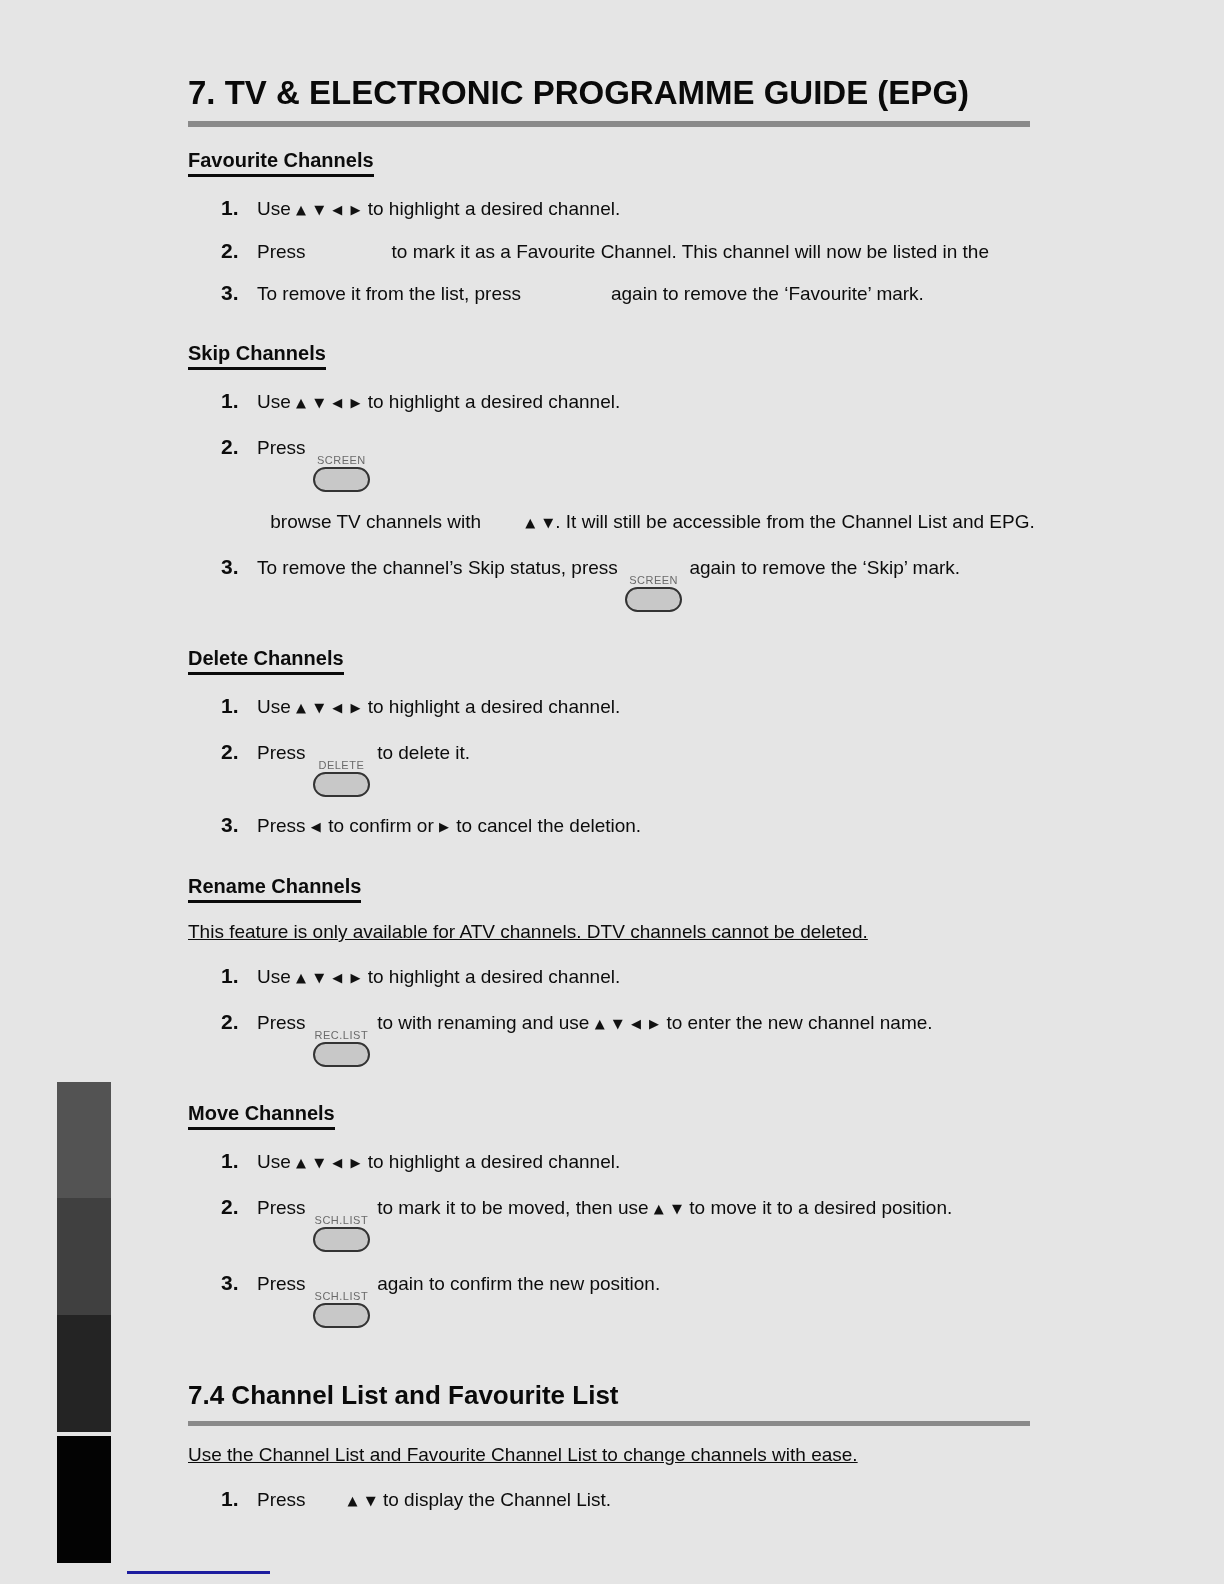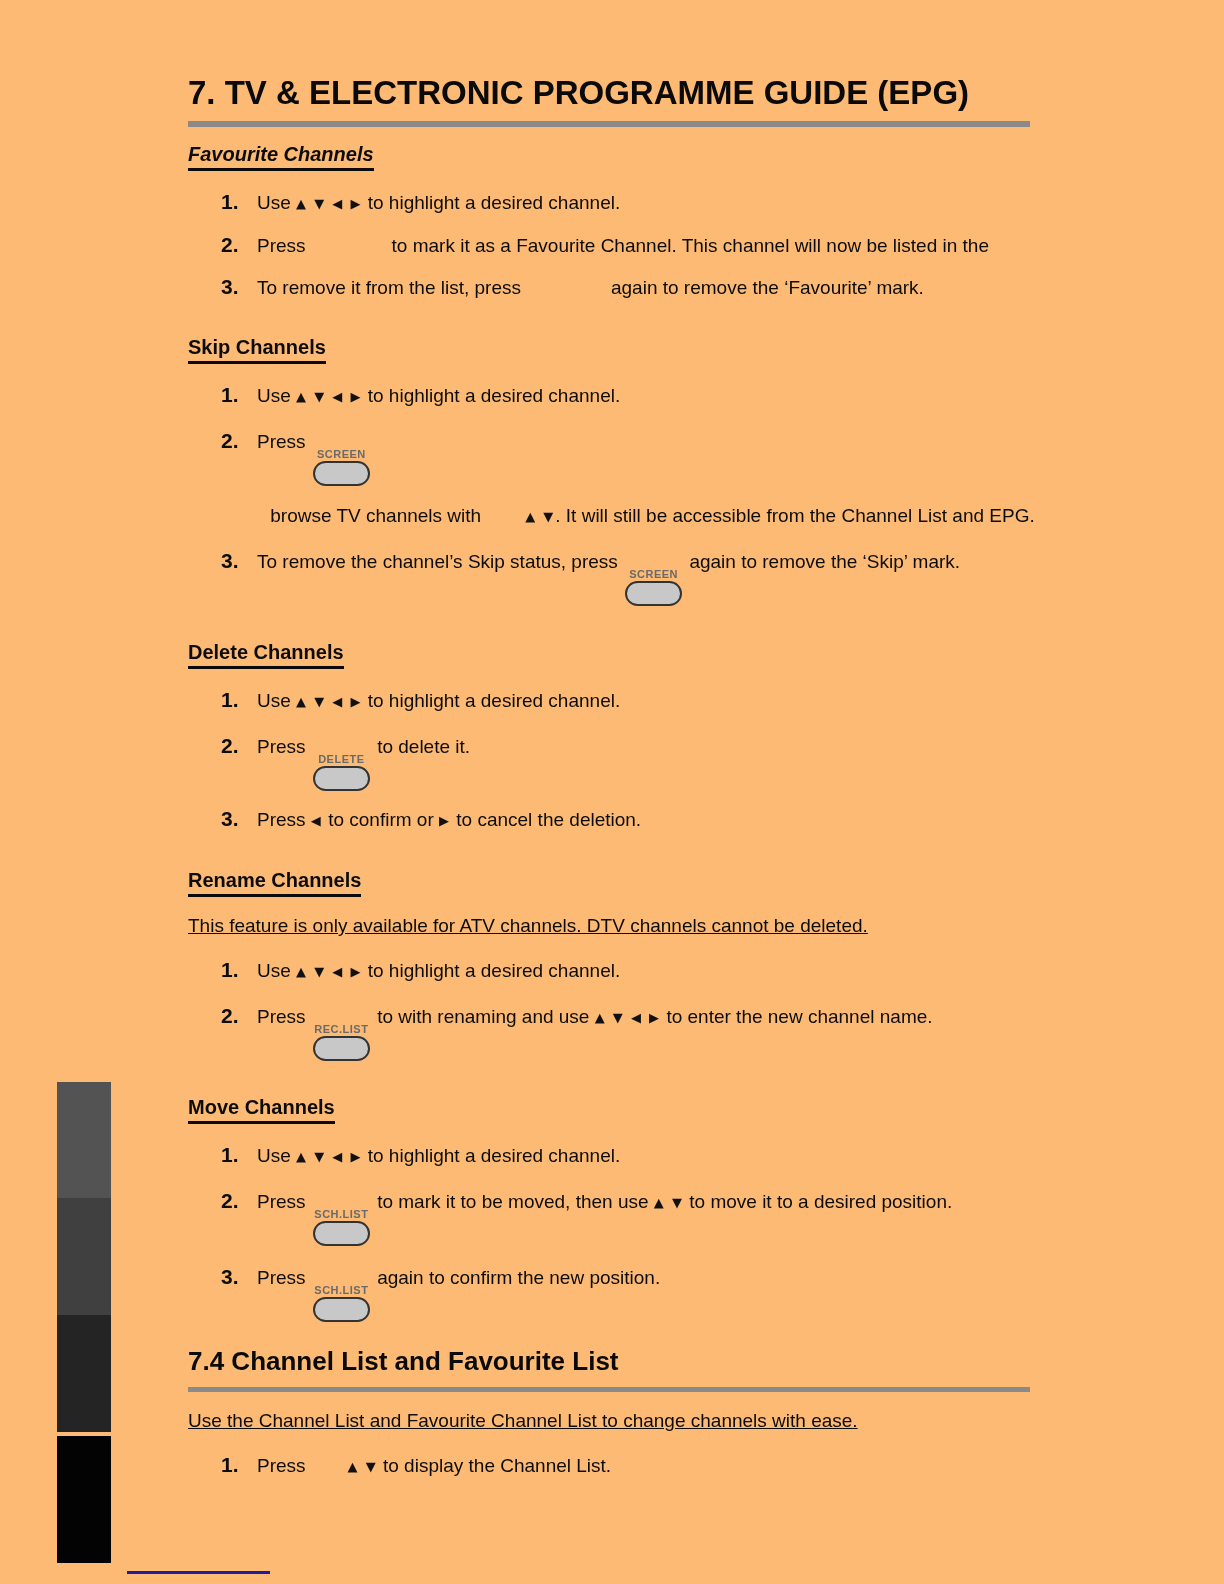--- a/index.html
+++ b/index.html
@@ -1,55 +1,55 @@
 <!DOCTYPE html>
 <html><head>
 <meta charset="utf-8">
 <style>
   html,body{margin:0;padding:0;background:#ffffff;}
   .page{
     position:relative;
     width:1224px;height:1584px;
-    background:#fdba74;
+    background:#e5e5e5;
     font-family:"Liberation Sans", sans-serif;
     color:#0c0c0c;
     overflow:hidden;
   }
   .content{
     position:absolute;left:188px;top:74px;width:860px;
   }
   .h1{
     font-size:33px;font-weight:bold;letter-spacing:0px;color:#0a0a0a;
     white-space:nowrap;
   }
   .h1-rule{height:6px;background:#8a8a8a;margin-top:9px;width:842px;}
   .h1b{
-    font-size:26px;font-weight:bold;color:#0a0a0a;margin-top:24px;white-space:nowrap;
+    font-size:26px;font-weight:bold;color:#0a0a0a;margin-top:52px;white-space:nowrap;
   }
   .h1b-rule{height:5px;background:#8a8a8a;margin-top:10px;width:842px;margin-bottom:18px;}
   .h2{margin-top:35px;margin-bottom:18px;}
-  .h2:first-of-type{margin-top:16px;font-style:italic;}
+  .h2:first-of-type{margin-top:22px;}
   .h2 span{
     display:inline-block;font-size:20px;font-weight:bold;
     border-bottom:3px solid #0a0a0a;padding-bottom:2px;
   }
   .para{font-size:19px;margin:6px 0 20px 0;text-decoration:underline;}
   .list{margin:0 0 8px 0;}
   .step{display:flex;align-items:baseline;margin-bottom:15px;padding-left:33px;}
   .num{flex:none;width:36px;font-size:21px;font-weight:bold;}
   .body{flex:1;font-size:19px;}
   .line{white-space:nowrap;line-height:27px;}
   .arrows{
     font-size:13px;letter-spacing:2px;vertical-align:1px;color:#111;
     font-family:"DejaVu Sans", sans-serif;
   }
   .gap{display:inline-block;height:1px;}
   .btn-wrap{display:inline-block;text-align:center;vertical-align:-10px;line-height:1;margin:0 2px;}
   .btn-label{
-    display:block;font-size:11px;font-weight:bold;color:#6a6a6a;
+    display:block;font-size:11px;font-weight:normal;color:#6a6a6a;
     letter-spacing:0.5px;margin-bottom:1px;margin-top:24px;
   }
   .btn-pill{
     display:block;width:57px;height:25px;background:#c8c8c8;
     border:2px solid #333;border-radius:13px;box-sizing:border-box;
   }
   .note{font-size:19px;line-height:27px;margin:30px 0 4px 0;width:840px;white-space:normal;}
   .note b{font-weight:bold;}
   .info-icon{
     display:inline-flex;align-items:center;justify-content:center;

